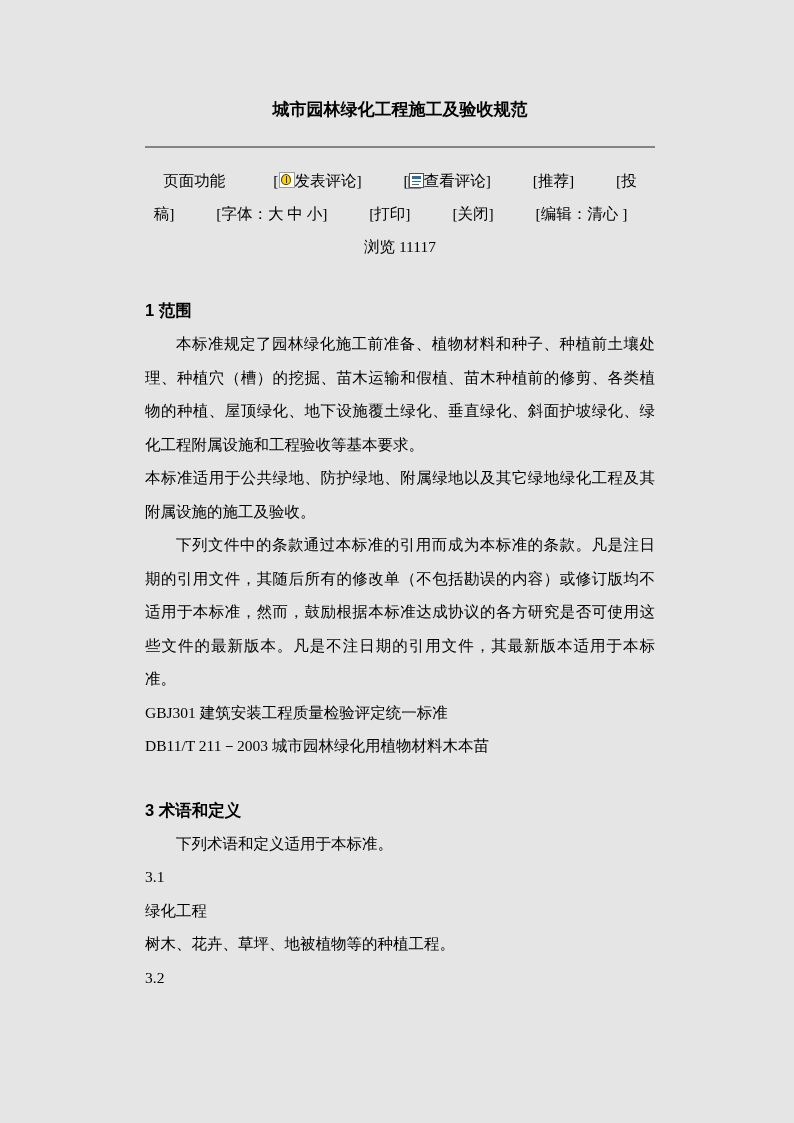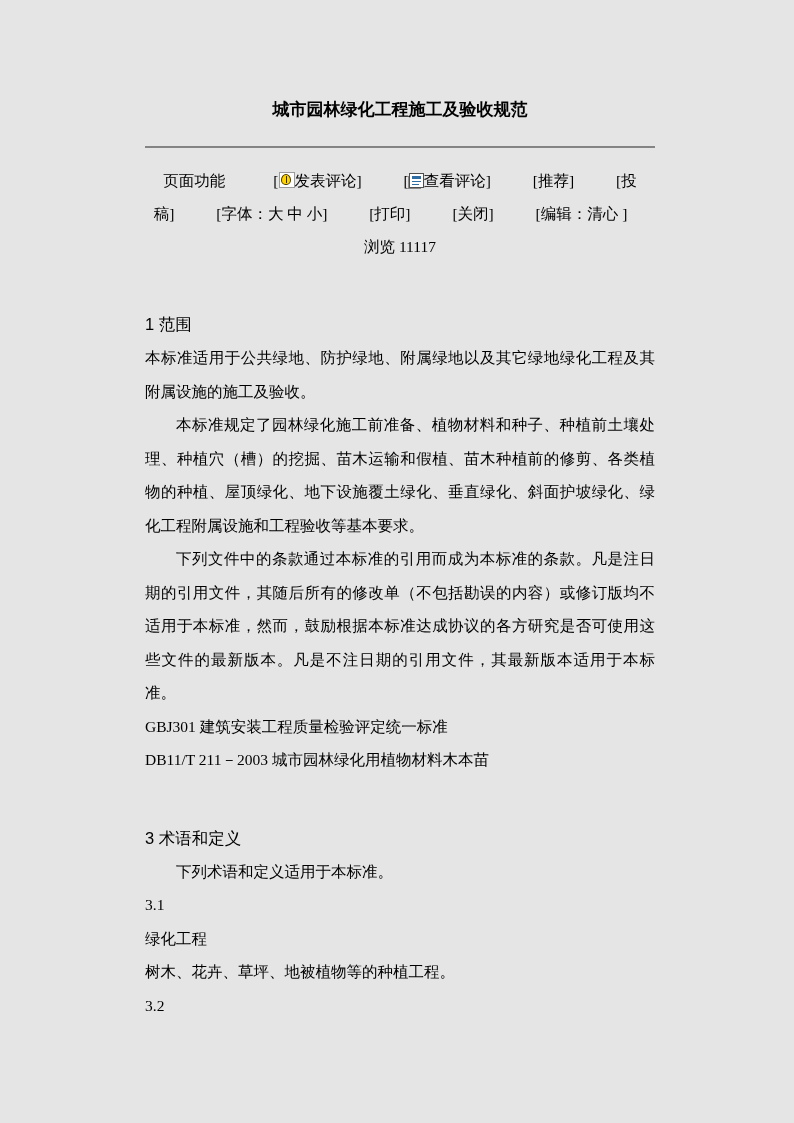--- a/index.html
+++ b/index.html
@@ -86,24 +86,24 @@
     background: #2e6da4;
   }
   .icon-view .line2 {
     position: absolute;
     left: 2px; right: 4px; top: 10px;
     height: 1px;
     background: #2e6da4;
   }
 
   .section-heading {
-    margin: 45px 0 0 0;
+    margin: 31px 0 0 0;
     font-size: 16.5px;
     line-height: 33px;
-    font-weight: normal;
+    font-weight: bold;
     font-family: "Liberation Sans", "DejaVu Sans", sans-serif;
   }
   .para {
     margin: 0;
     font-size: 15.5px;
     line-height: 33.5px;
     text-align: justify;
   }
   .para.indent { text-indent: 2em; }
 </style>
@@ -124,22 +124,22 @@
       <span class="action-item">[投稿]</span>
       <span class="action-item">[字体：大 中 小]</span>
       <span class="action-item">[打印]</span>
       <span class="action-item">[关闭]</span>
       <span class="action-item">[编辑：清心 ]</span>
       <span class="action-item">浏览 11117</span>
     </div>
 
     <div class="section">
       <h2 class="section-heading">1 范围</h2>
+      <p class="para indent">本标准规定了园林绿化施工前准备、植物材料和种子、种植前土壤处理、种植穴（槽）的挖掘、苗木运输和假植、苗木种植前的修剪、各类植物的种植、屋顶绿化、地下设施覆土绿化、垂直绿化、斜面护坡绿化、绿化工程附属设施和工程验收等基本要求。</p>
       <p class="para">本标准适用于公共绿地、防护绿地、附属绿地以及其它绿地绿化工程及其附属设施的施工及验收。</p>
-      <p class="para indent">本标准规定了园林绿化施工前准备、植物材料和种子、种植前土壤处理、种植穴（槽）的挖掘、苗木运输和假植、苗木种植前的修剪、各类植物的种植、屋顶绿化、地下设施覆土绿化、垂直绿化、斜面护坡绿化、绿化工程附属设施和工程验收等基本要求。</p>
     </div>
 
     <div class="section">
       <p class="para indent">下列文件中的条款通过本标准的引用而成为本标准的条款。凡是注日期的引用文件，其随后所有的修改单（不包括勘误的内容）或修订版均不适用于本标准，然而，鼓励根据本标准达成协议的各方研究是否可使用这些文件的最新版本。凡是不注日期的引用文件，其最新版本适用于本标准。</p>
       <p class="para">GBJ301 建筑安装工程质量检验评定统一标准</p>
       <p class="para">DB11/T 211－2003 城市园林绿化用植物材料木本苗</p>
     </div>
 
     <div class="section">
       <h2 class="section-heading">3 术语和定义</h2>

